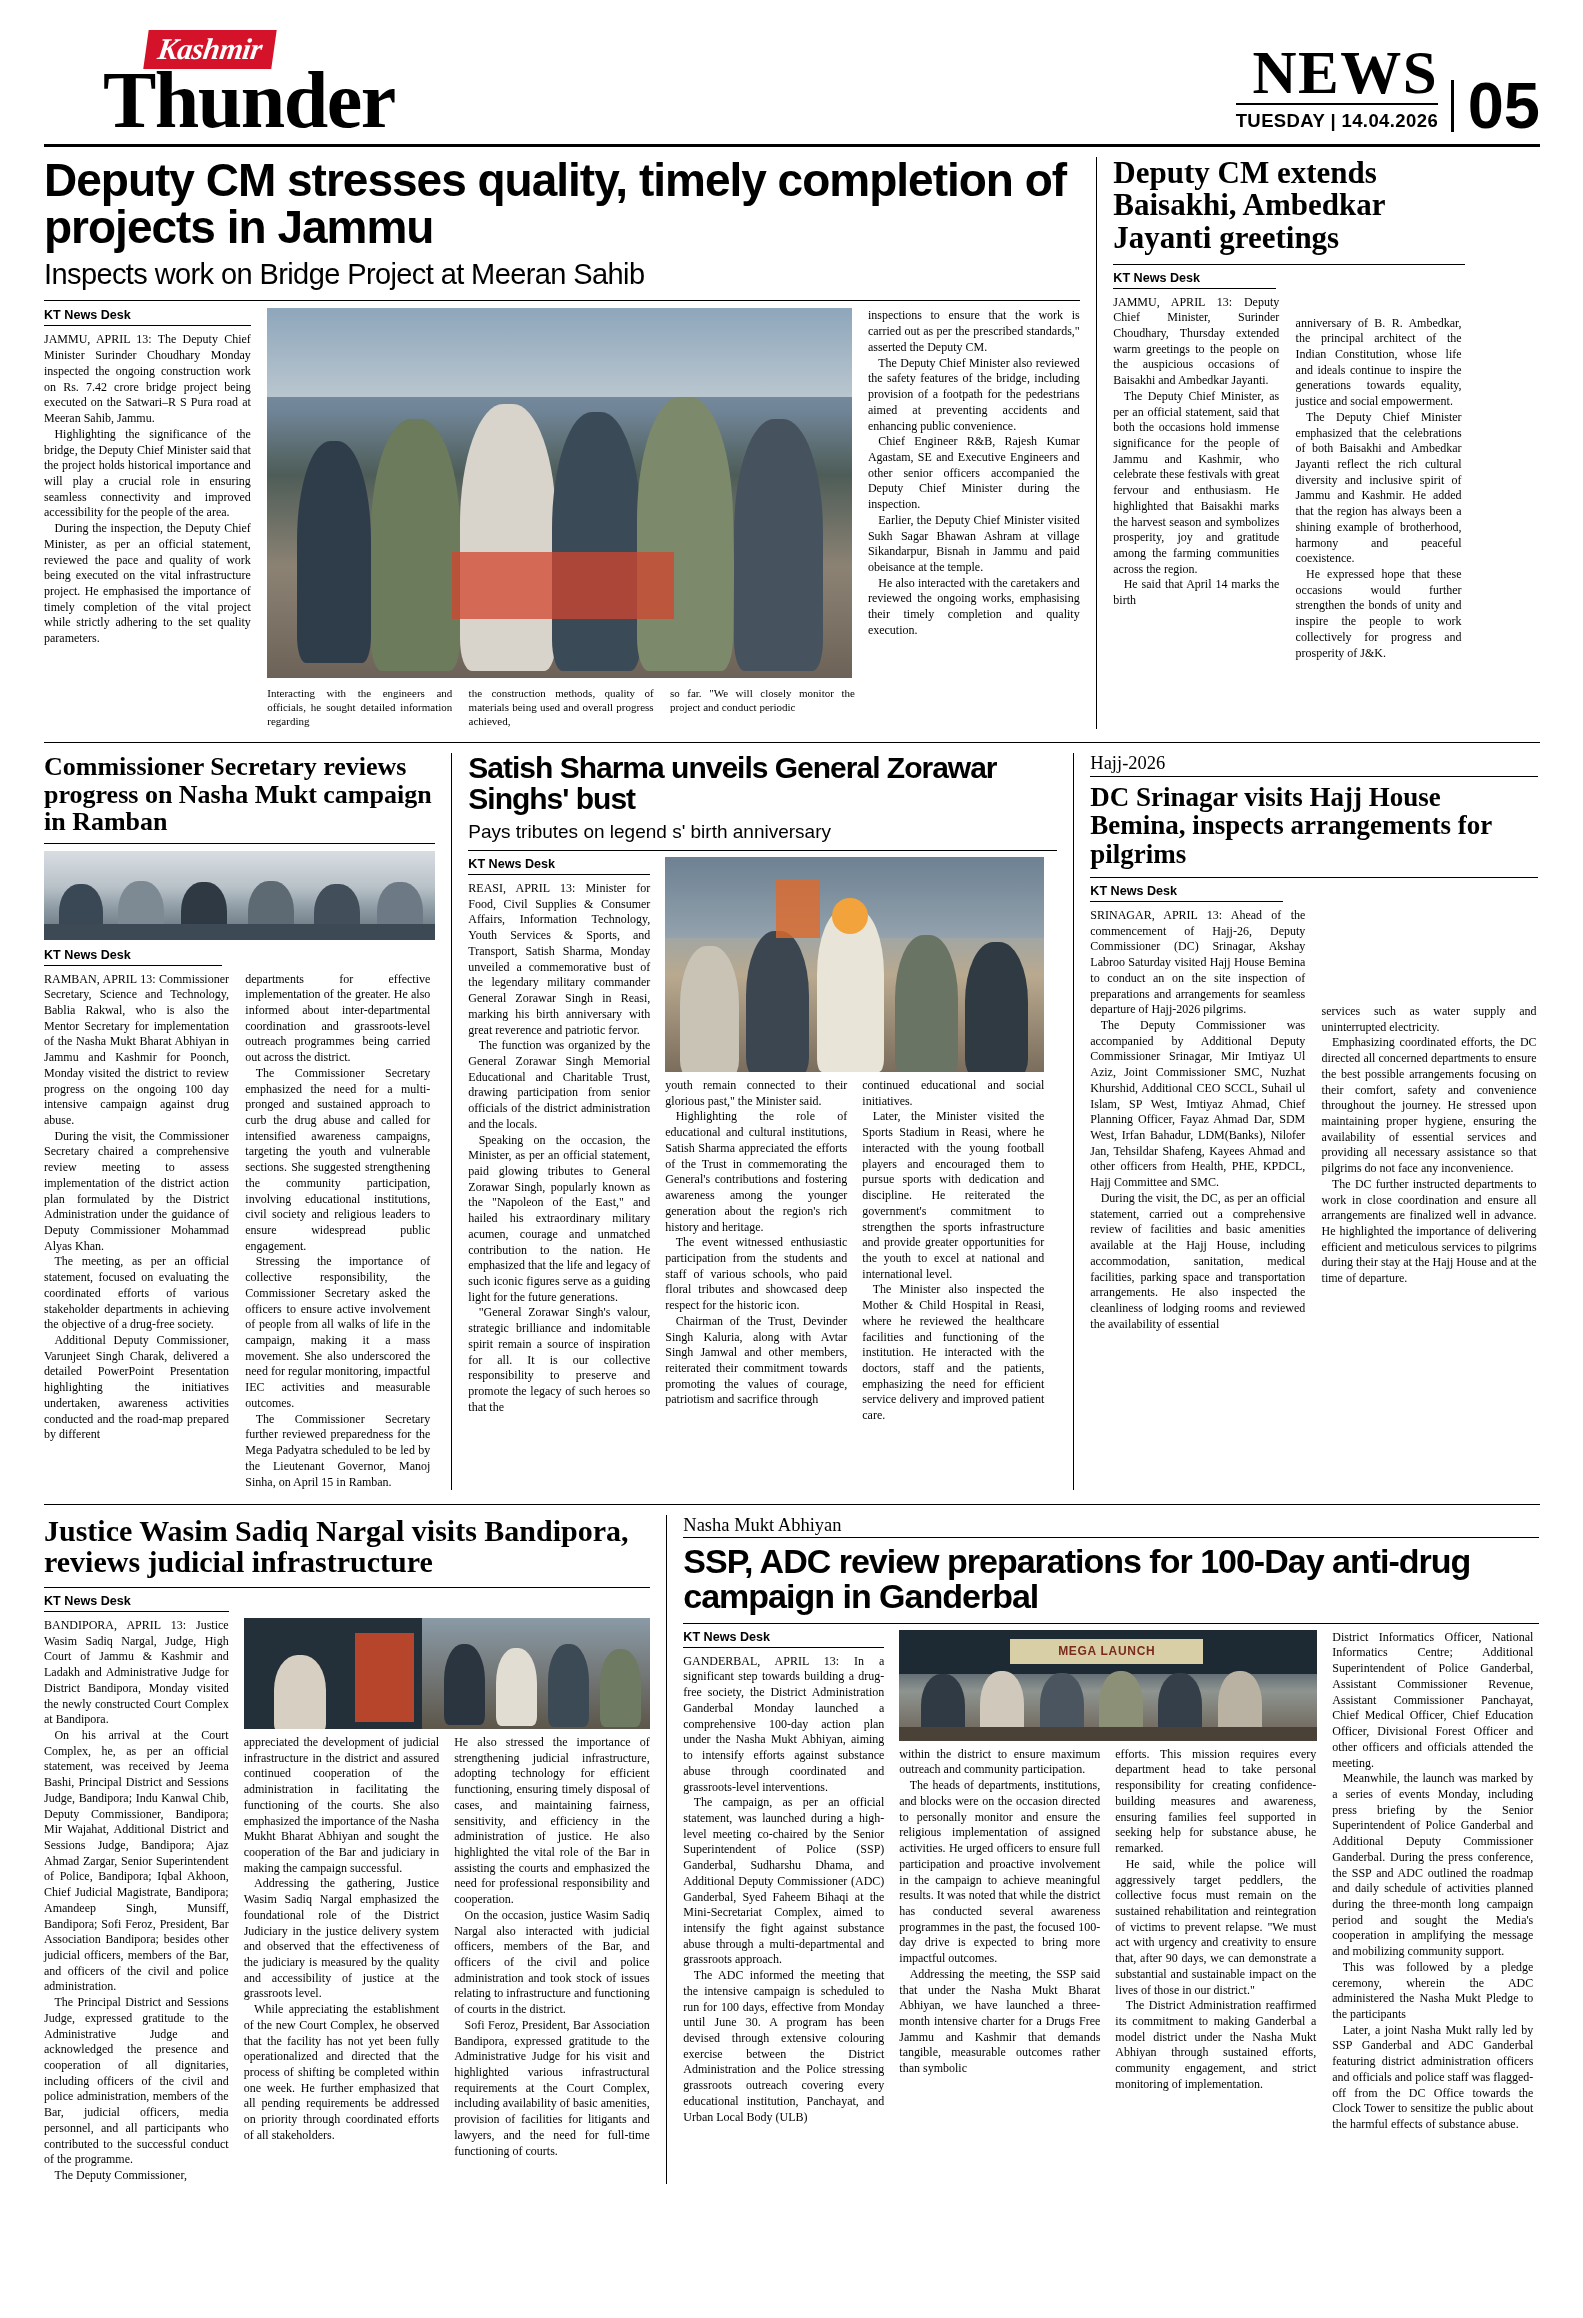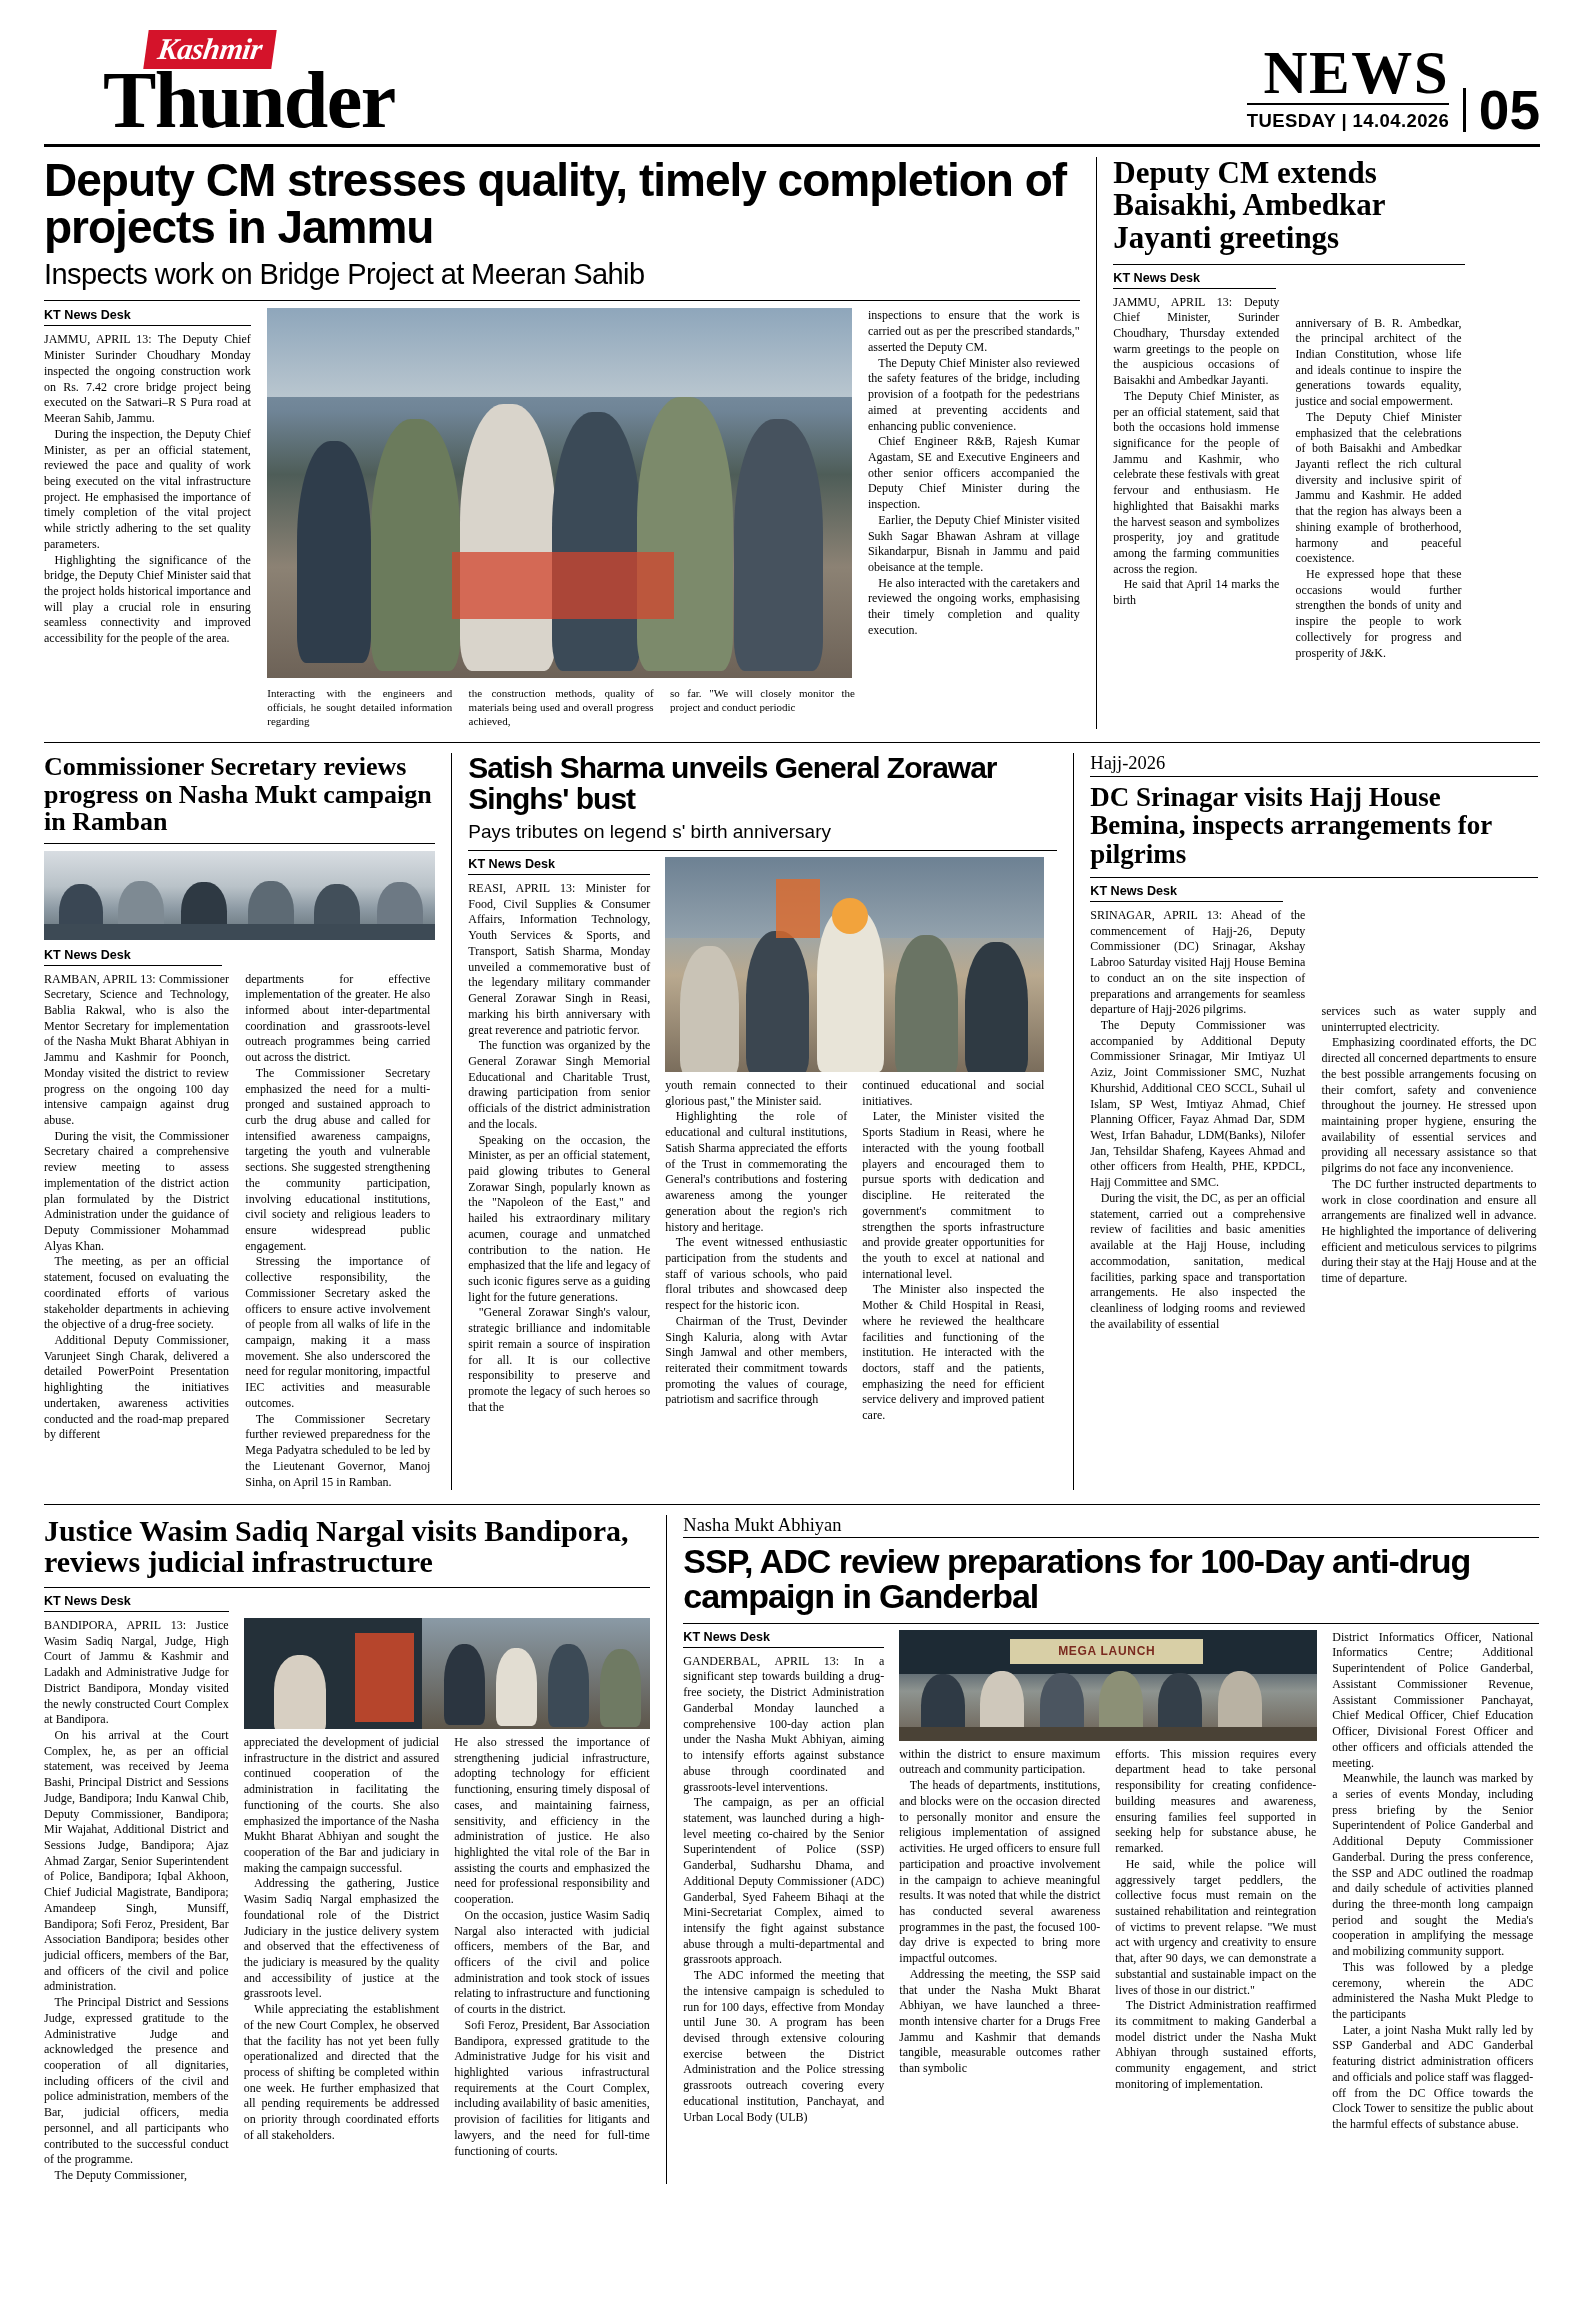--- a/index.html
+++ b/index.html
@@ -17,21 +17,21 @@
   .mast-left { position:relative; padding-left:59px; }
   .kashmir-badge {
     display:inline-block; background:#d4132a; color:#fff; font-family:"Liberation Serif",serif;
     font-style:italic; font-weight:bold; font-size:30px; padding:1.5px 12px 3px 12px; transform:skewX(-8deg);
     margin-left:43px; letter-spacing:-0.4px;
   }
   .thunder { font-family:"Liberation Serif", serif; font-weight:bold; font-size:80px; line-height:0.9; letter-spacing:-1.5px; margin-top:-4.4px;}
   .mast-right { text-align:right; display:flex; align-items:flex-end; gap:13.3px; padding-bottom:4.4px;}
   .news-word { font-family:"Liberation Serif", serif; font-weight:bold; font-size:61px; line-height:0.85; letter-spacing:1.5px; }
   .news-date { font-family:"Liberation Sans", sans-serif; font-size:18.5px; font-weight:bold; border-top:2.2px solid #000; margin-top:4.4px; padding-top:4.4px; letter-spacing:0.4px;}
-  .page-no { font-family:"Liberation Sans", sans-serif; font-weight:bold; font-size:55px; line-height:0.8; border-left:3px solid #000; padding-left:13.3px; }
+  .page-no { font-family:"Liberation Sans", sans-serif; font-weight:bold; font-size:65px; line-height:0.8; border-left:3px solid #000; padding-left:13.3px; }
 
   .rule-thick { border-top:3px solid #000; margin-top:3px; }
 
   
   .hl { font-family:"Liberation Sans", sans-serif; font-weight:bold; letter-spacing:-1px; line-height:1.02; }
   .serif-hl { font-family:"Liberation Serif", serif; font-weight:bold; line-height:1.05; }
   .sub { font-family:"Liberation Sans", sans-serif; font-weight:normal; }
   .byline { font-family:"Liberation Sans", sans-serif; font-weight:bold; font-size:12.6px; border-bottom:1.5px solid #000; padding-bottom:3px; margin-bottom:6px; display:block;}
   .body-col { font-size:12px; line-height:1.31; text-align:justify; font-family:"Liberation Serif", serif; hyphens:auto; }
   .body-col p { margin:0 0 0 0; text-indent:10.4px; }
@@ -77,22 +77,22 @@
     <div style="width:1052px; padding-right:16.3px;">
       <div class="hl" style="font-size:46px;">Deputy CM stresses quality, timely completion of projects in Jammu</div>
       <div class="sub" style="font-size:29px; margin-top:7.4px; letter-spacing:-0.6px;">Inspects work on Bridge Project at Meeran Sahib</div>
       <div style="border-top:1.5px solid #000; margin-top:9px;"></div>
 
       <div style="display:flex; gap:16.3px; margin-top:7.4px;">
         <div style="width:207px;">
           <span class="byline">KT News Desk</span>
           <div class="body-col">
               <p class="first">JAMMU, APRIL 13: The Deputy Chief Minister Surinder Choudhary Monday inspected the ongoing construction work on Rs. 7.42 crore bridge project being executed on the Satwari–R S Pura road at Meeran Sahib, Jammu.</p>
+              <p>Highlighting the significance of the bridge, the Deputy Chief Minister said that the project holds historical importance and will play a crucial role in ensuring seamless connectivity and improved accessibility for the people of the area.</p>
               <p>During the inspection, the Deputy Chief Minister, as per an official statement, reviewed the pace and quality of work being executed on the vital infrastructure project. He emphasised the importance of timely completion of the vital project while strictly adhering to the set quality parameters.</p>
-              <p>Highlighting the significance of the bridge, the Deputy Chief Minister said that the project holds historical importance and will play a crucial role in ensuring seamless connectivity and improved accessibility for the people of the area.</p>
             </div>
         </div>
         <div style="width:585px;">
           <div class="photo ph1" style="height:370px;">
             <div class="ph-fig" style="left:30px; top:133px; width:74px; height:222px; background:#2f3d4b;"></div>
             <div class="ph-fig" style="left:104px; top:111px; width:89px; height:252px; background:#6b7b5c;"></div>
             <div class="ph-fig" style="left:193px; top:96px; width:96px; height:267px; background:#d9d4cb;"></div>
             <div class="ph-fig" style="left:285px; top:104px; width:89px; height:259px; background:#3b4a57;"></div>
             <div class="ph-fig" style="left:370px; top:89px; width:96px; height:274px; background:#7c8a6b;"></div>
             <div class="ph-fig" style="left:467px; top:111px; width:89px; height:252px; background:#46525e;"></div>

